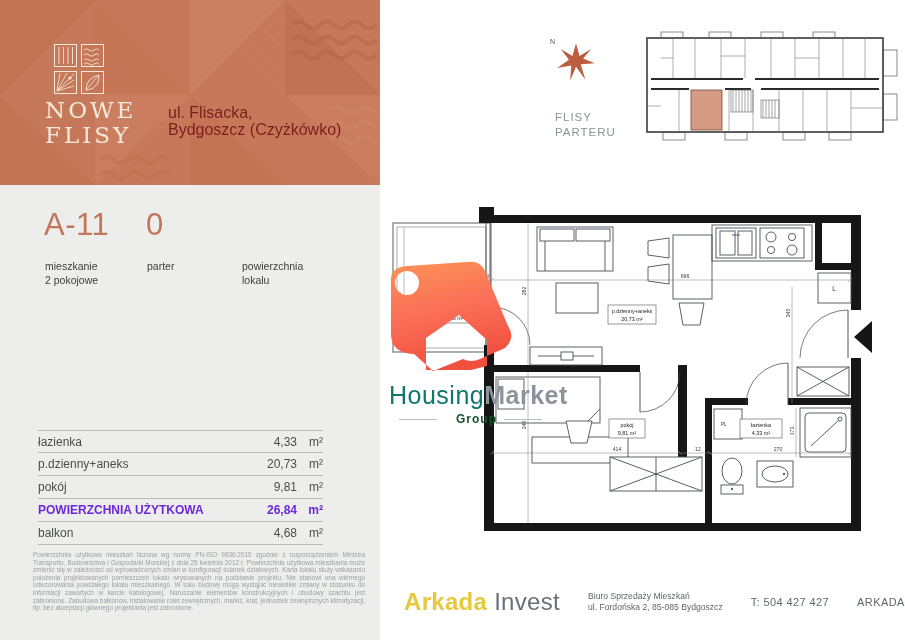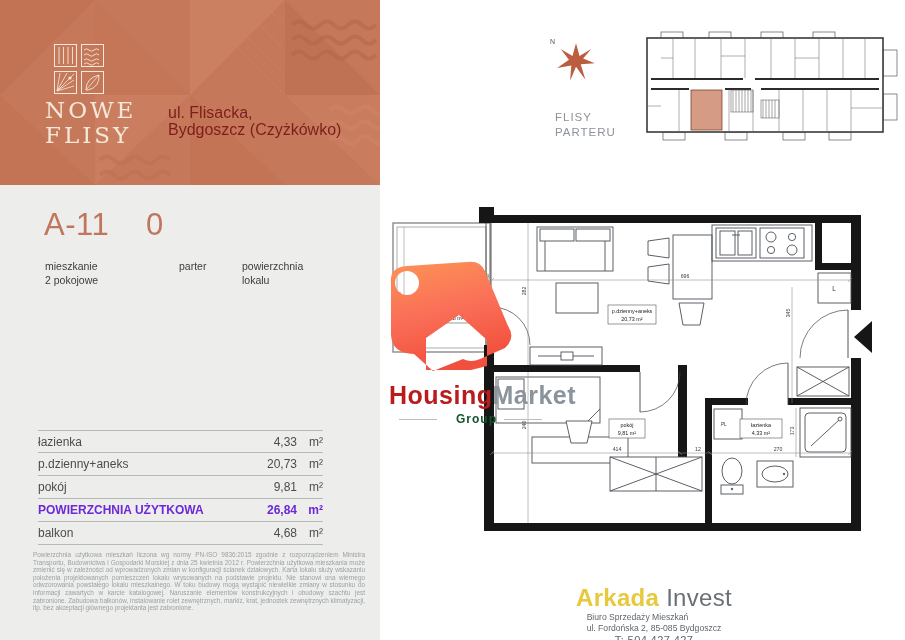--- a/index.html
+++ b/index.html
@@ -37,28 +37,28 @@
   #siteplan-label { position:absolute; left:555px; top:110px; color:#8d9399; font-size:11.5px;
                     line-height:15px; letter-spacing:1px; }
   #miniplan { position:absolute; left:633px; top:28px; width:272px; height:118px; }
 
   #floorplan { position:absolute; left:380px; top:195px; width:525px; height:345px; }
 
   
   #hm-logo { position:absolute; left:381px; top:258px; width:140px; height:116px; }
   #hm-text { position:absolute; left:389px; top:381px; width:170px; }
   #hm-text .l1 { font-size:25px; letter-spacing:0.5px; }
-  #hm-text .housing { color:#b91c1c; font-weight:700; }
+  #hm-text .housing { color:#0f766e; font-weight:400; }
   #hm-text .market { color:#8b949d; font-weight:bold; }
   #hm-text .l2 { display:flex; align-items:center; gap:7px; margin-top:2px; margin-left:10px; }
   #hm-text .dash { display:inline-block; width:38px; height:0; border-top:1.5px solid #b9bec3; }
   #hm-text .group { color:#14532d; font-weight:bold; font-size:12px; letter-spacing:1px;margin-left:12px; }
 
   
-  #footer { position:absolute; left:404px; top:584px; width:500px; height:36px; display:flex; align-items:center;flex-direction:column; }
+  #footer { position:absolute; left:404px; top:584px; width:500px; height:36px; display:flex; align-items:center; }
   #footer .brand { font-size:24px; letter-spacing:0.3px; white-space:nowrap; }
   #footer .brand .arkada { color:#e7c93e; font-weight:bold; }
   #footer .brand .invest { color:#6b7077; font-weight:400; }
   #footer .sep { width:1px; height:26px; background:#c8cbce; margin:0 14px; }
   #footer .office { font-size:8.6px; color:#5f666d; line-height:11px; white-space:nowrap; }
   #footer .phone, #footer .site { font-size:11px; color:#5f666d; letter-spacing:0.4px; white-space:nowrap; }
 
   svg text { font-family:"Liberation Sans", sans-serif; }
 </style>
 </head>
@@ -150,21 +150,21 @@
       </div>
     </div>
 
     <div class="unit-big" style="left:44px;">A-11</div>
     <div class="unit-big" style="left:146px;">0</div>
 
     <div class="unit-sub" style="left:45px;">
       <div>mieszkanie</div>
       <div>2 pokojowe</div>
     </div>
-    <div class="unit-sub" style="left:147px;margin-left:32px;">parter</div>
+    <div class="unit-sub" style="left:147px;">parter</div>
     <div class="unit-sub" style="left:216px;margin-left:26px;">
       <div>powierzchnia</div>
       <div>lokalu</div>
     </div>
 
     <div id="room-table">
       <div class="trow">
         <span class="tlabel">łazienka</span>
         <span class="tval">4,33</span>
         <span class="tunit">m²</span>

